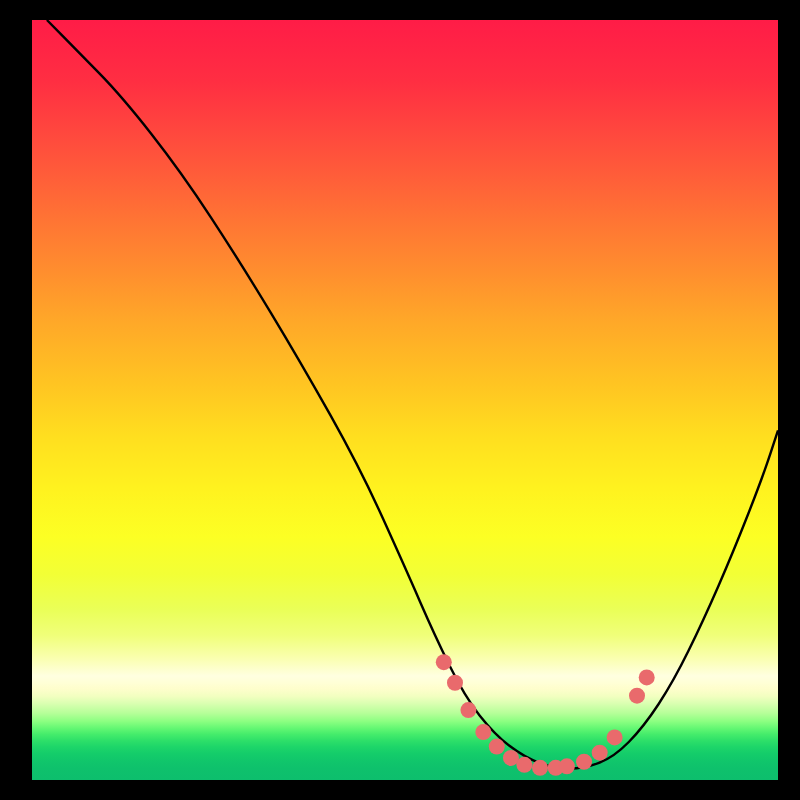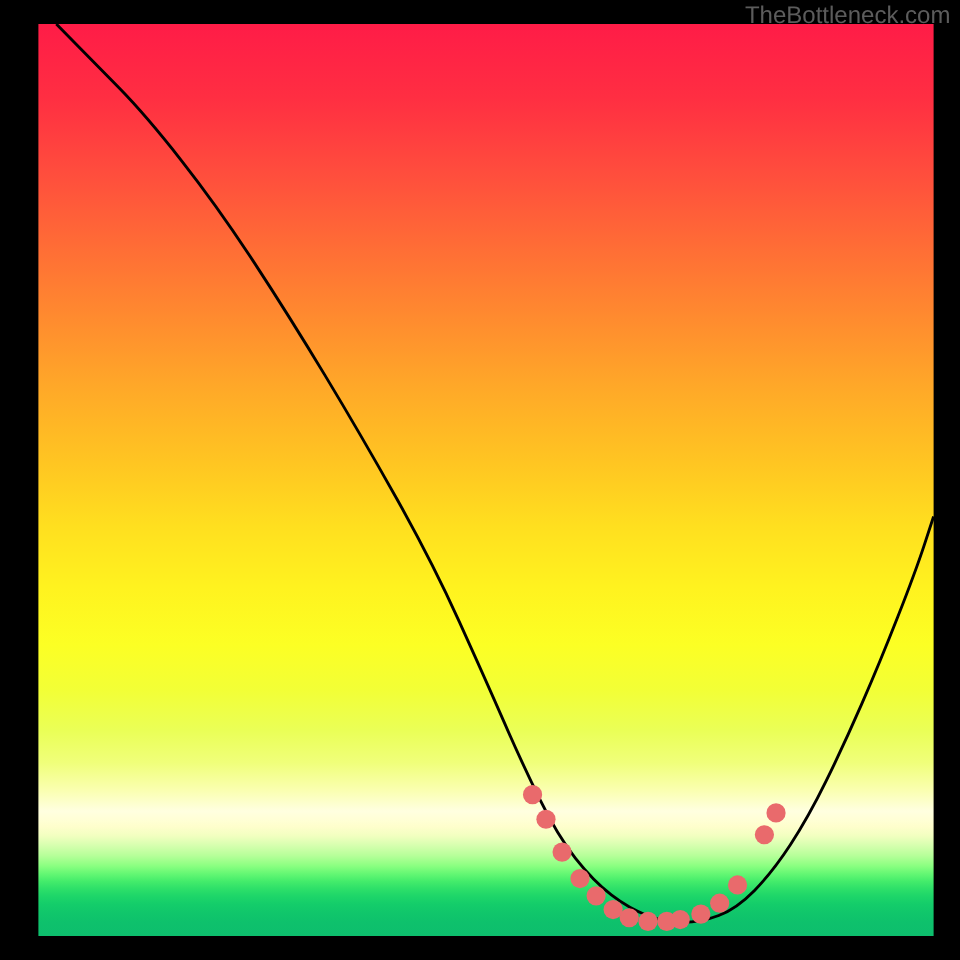--- a/index.html
+++ b/index.html
@@ -38,21 +38,20 @@
   .attrib{position:absolute;top:2px;right:8px;color:#5c5c5c;font-family:Arial,Helvetica,sans-serif;font-size:20px;font-weight:500;}
   svg.curve{position:absolute;left:32px;top:20px;width:746px;height:760px;overflow:visible;}
   svg.curve path{fill:none;stroke:#000;stroke-width:2.4;}
   svg.curve circle{fill:#e96a6c;stroke:none;}
 </style>
 </head>
 <body>
 
 <div class="frame">
   <div class="plot"></div>
-  <div class="attrib">TheBottleneck.com</div>
 
   <svg class="curve" viewBox="0 0 746 760">
     <path id="curve-path" d="M 14.92 0 Q 14.92 0 29.84 15.199999999999989 Q 44.76 30.399999999999977 67.14 53.19999999999999 Q 89.52 76 119.36000000000001 114 Q 149.20000000000002 152 179.04000000000002 197.59999999999997 Q 208.88000000000002 243.19999999999993 238.72000000000003 292.5999999999999 Q 268.56 341.99999999999994 298.4 395.2 Q 328.24 448.40000000000003 350.62 497.80000000000007 Q 373 547.2 387.92 581.4000000000001 Q 402.84000000000003 615.6 417.76 646 Q 432.67999999999995 676.4 447.59999999999997 695.4 Q 462.52 714.4 477.44 725.8 Q 492.36 737.2 507.28 742.9000000000001 Q 522.1999999999999 748.6 537.1199999999999 748.6 Q 552.04 748.6 566.96 742.9000000000001 Q 581.88 737.2 596.8 722 Q 611.7199999999999 706.8 626.6399999999999 684 Q 641.56 661.2 656.48 630.8 Q 671.4 600.4 686.3199999999999 566.2 Q 701.24 532 716.1600000000001 494 Q 731.08 456 738.54 433.2 T 746 410.4"></path>
     <g id="dots-group">
         <circle cx="411.79200000000003" cy="642.2" r="8"></circle>
         <circle cx="422.982" cy="662.72" r="8"></circle>
         <circle cx="436.40999999999997" cy="690.08" r="8"></circle>
         <circle cx="451.33" cy="712.12" r="8"></circle>
         <circle cx="464.758" cy="726.56" r="8"></circle>
         <circle cx="478.932" cy="737.96" r="8"></circle>

